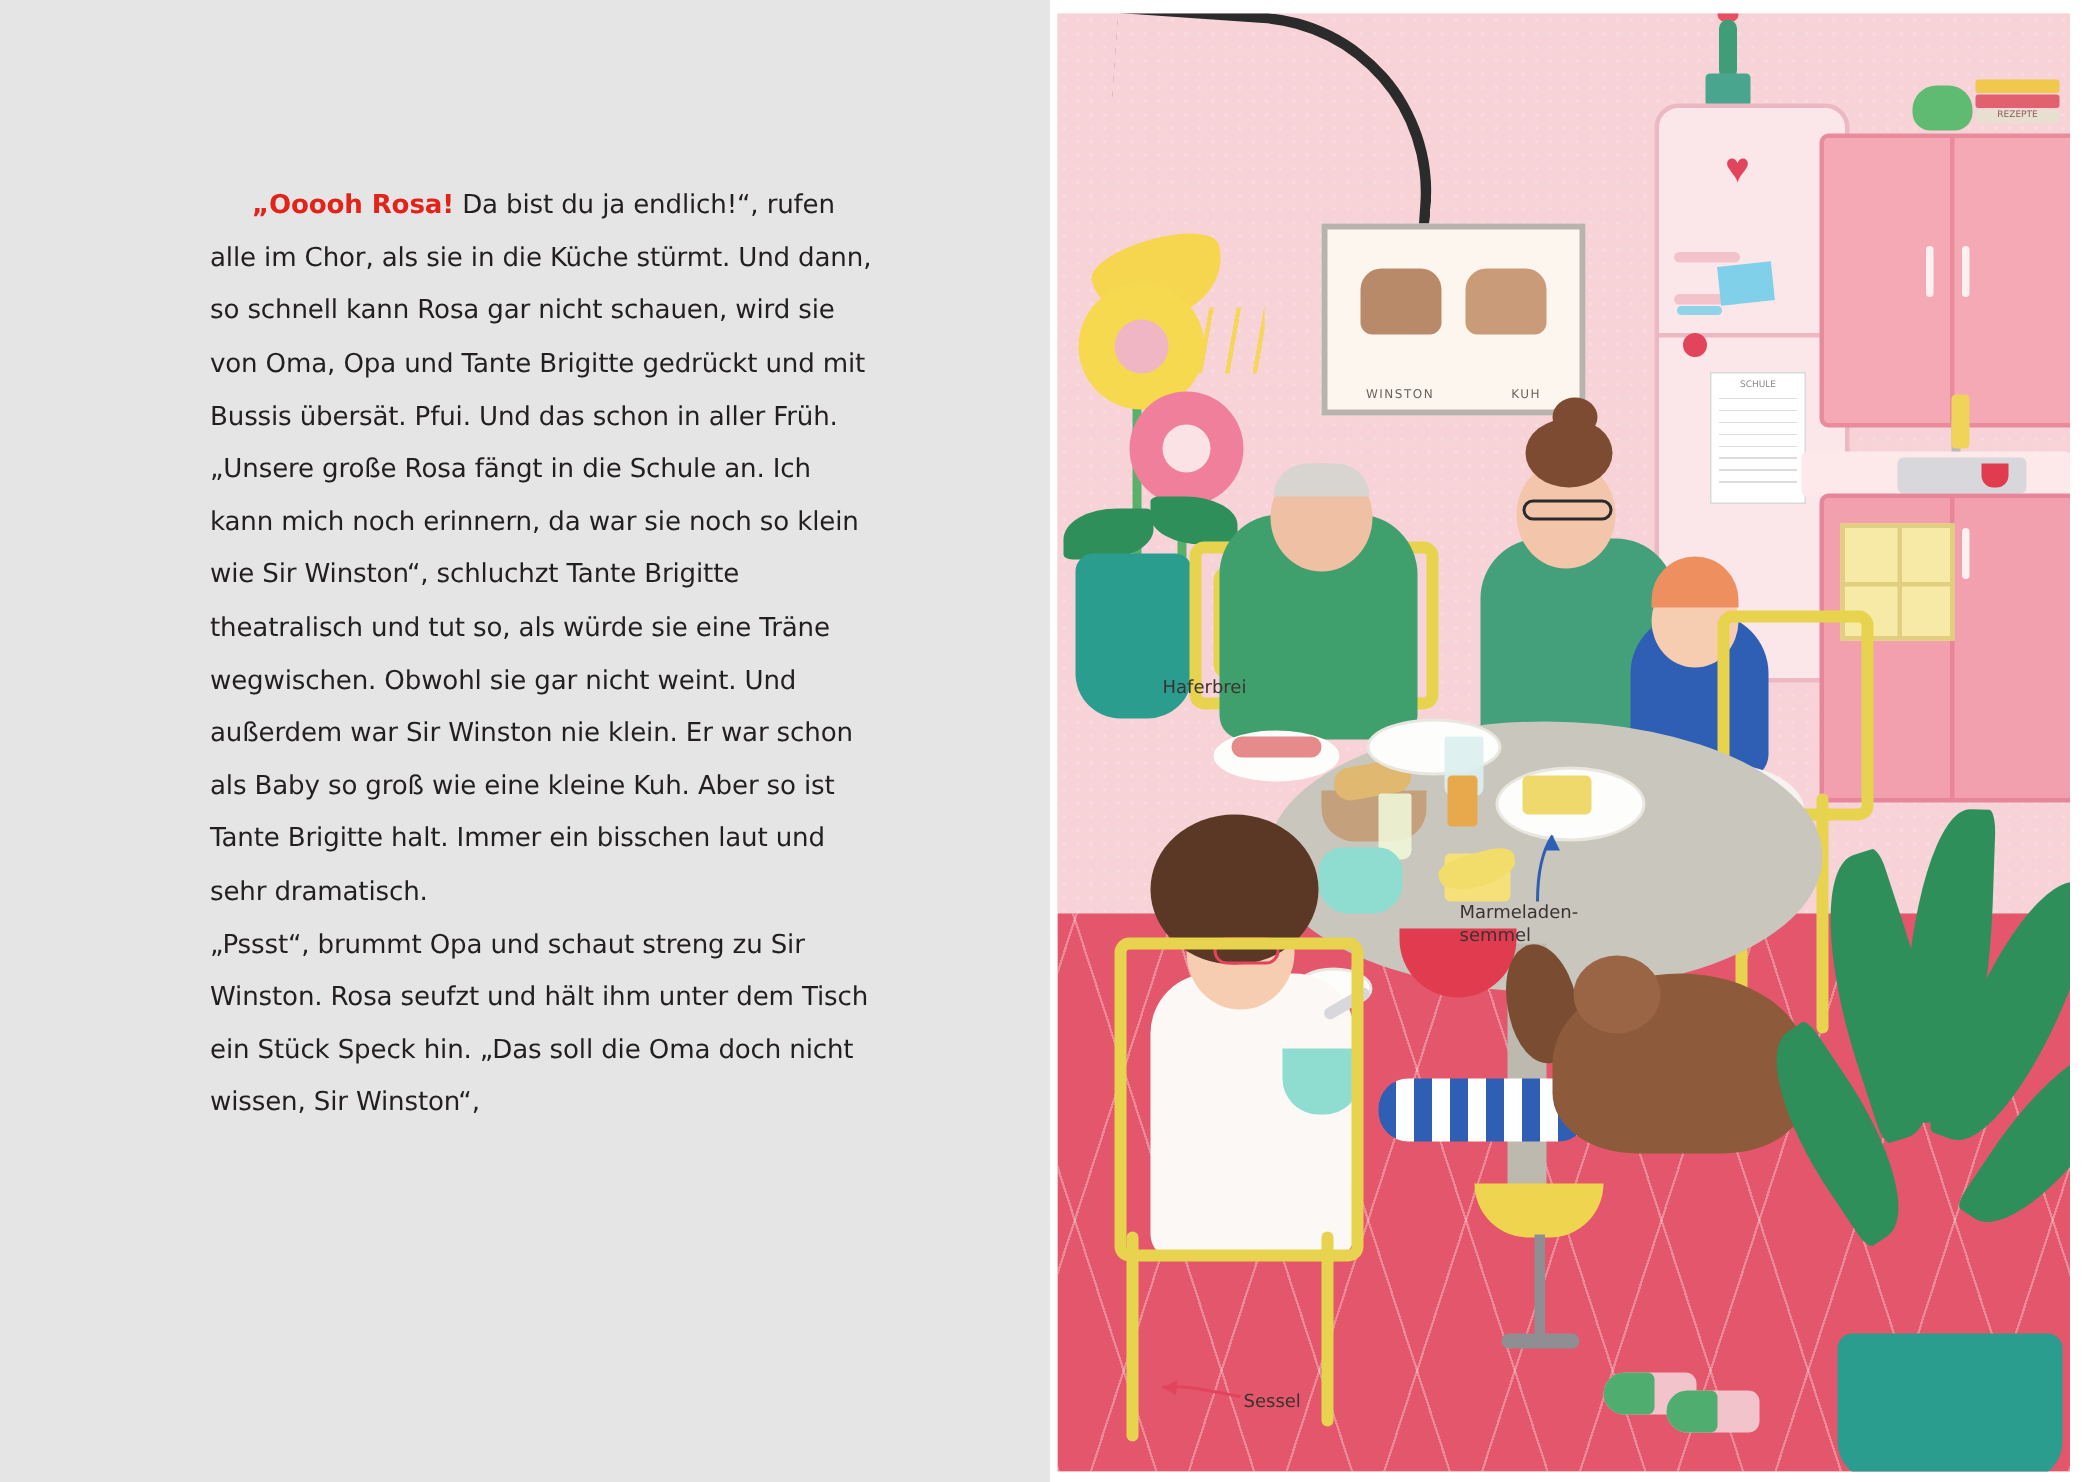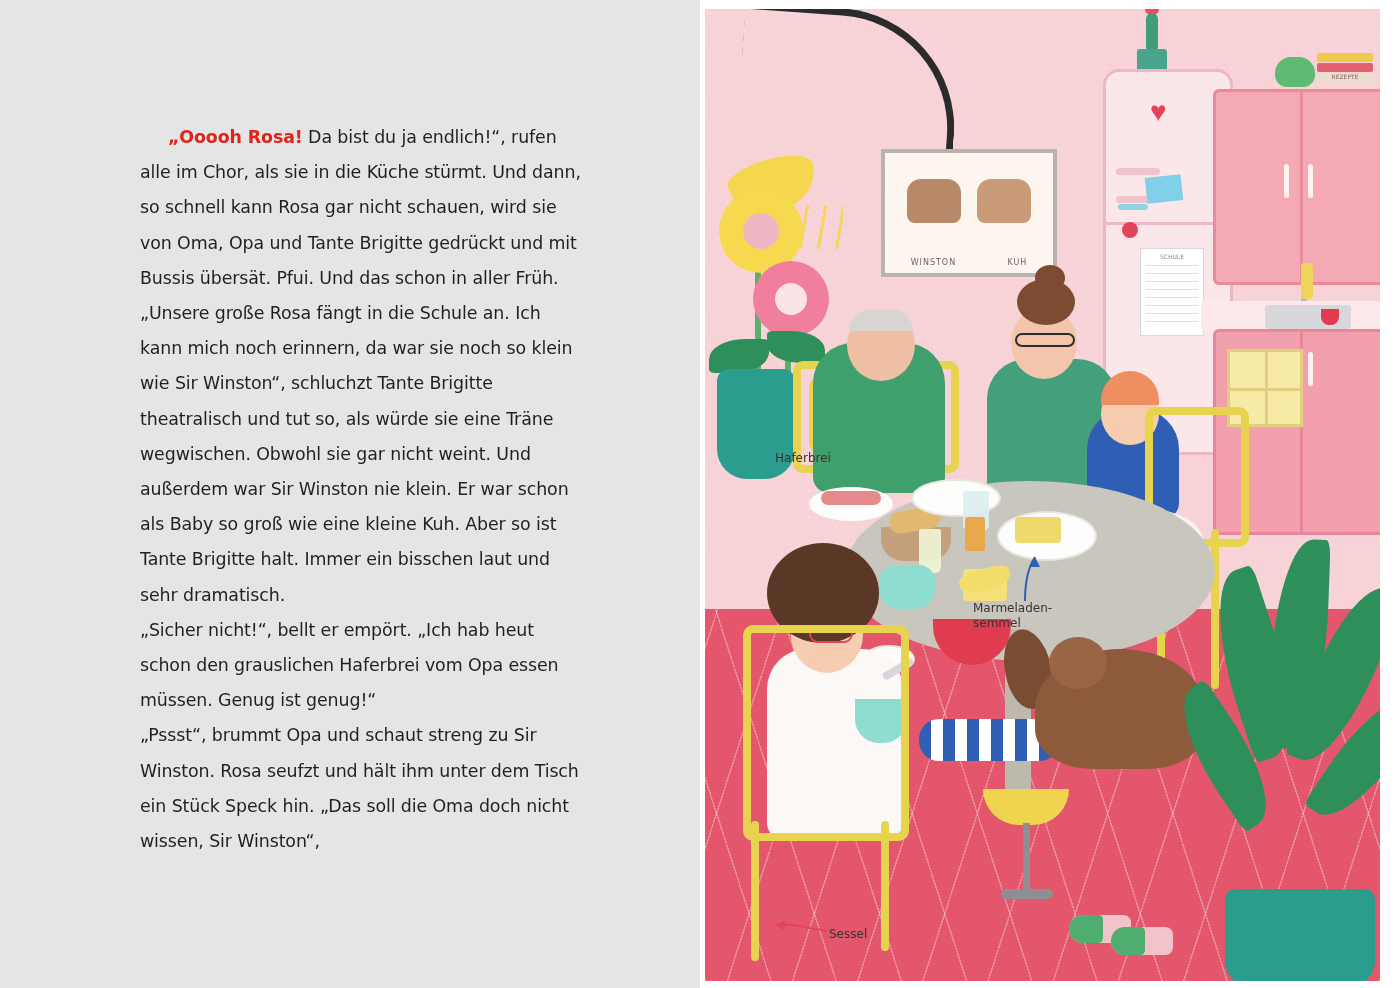--- a/index.html
+++ b/index.html
@@ -361,21 +361,20 @@
 </style>
 </head>
 <body>
 
 <div class="spread">
 
   <div class="page-left">
     <div class="body-text">
       <p class="first"><span class="shout">„Ooooh Rosa!</span><span> Da bist du ja endlich!“, rufen alle im Chor, als sie in die Küche stürmt. Und dann, so schnell kann Rosa gar nicht schauen, wird sie von Oma, Opa und Tante Brigitte gedrückt und mit Bussis übersät. Pfui. Und das schon in aller Früh.</span></p>
       <p>„Unsere große Rosa fängt in die Schule an. Ich kann mich noch erinnern, da war sie noch so klein wie Sir Winston“, schluchzt Tante Brigitte theatralisch und tut so, als würde sie eine Träne wegwischen. Obwohl sie gar nicht weint. Und außerdem war Sir Winston nie klein. Er war schon als Baby so groß wie eine kleine Kuh. Aber so ist Tante Brigitte halt. Immer ein bisschen laut und sehr dramatisch.</p>
-      <p>„Sicher nicht!“, bellt er empört. „Ich hab heut schon den grauslichen Haferbrei vom Opa essen müssen. Genug ist genug!“</p>
       <p>„Pssst“, brummt Opa und schaut streng zu Sir Winston. Rosa seufzt und hält ihm unter dem Tisch ein Stück Speck hin. „Das soll die Oma doch nicht wissen, Sir Winston“,</p>
     </div>
   </div>
 
   <div class="page-right">
     <div class="illo">
       <div class="illo-inner">
 
         <div class="wall">
             <div class="wall-texture"></div>

